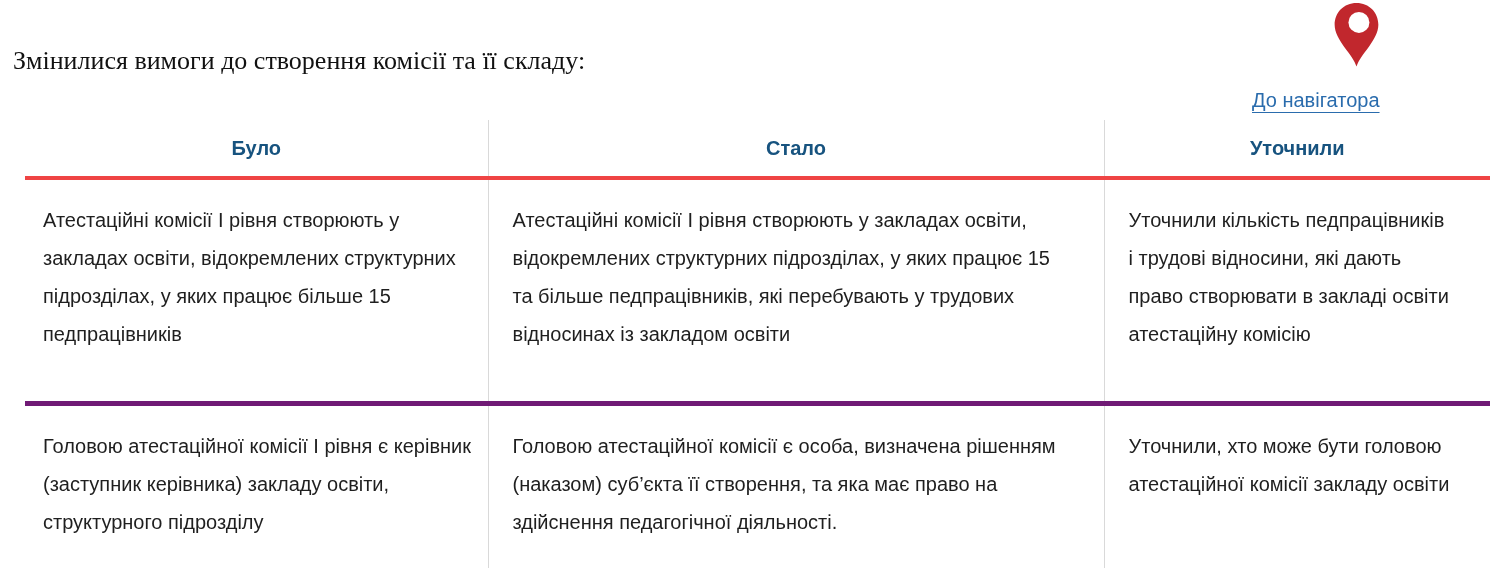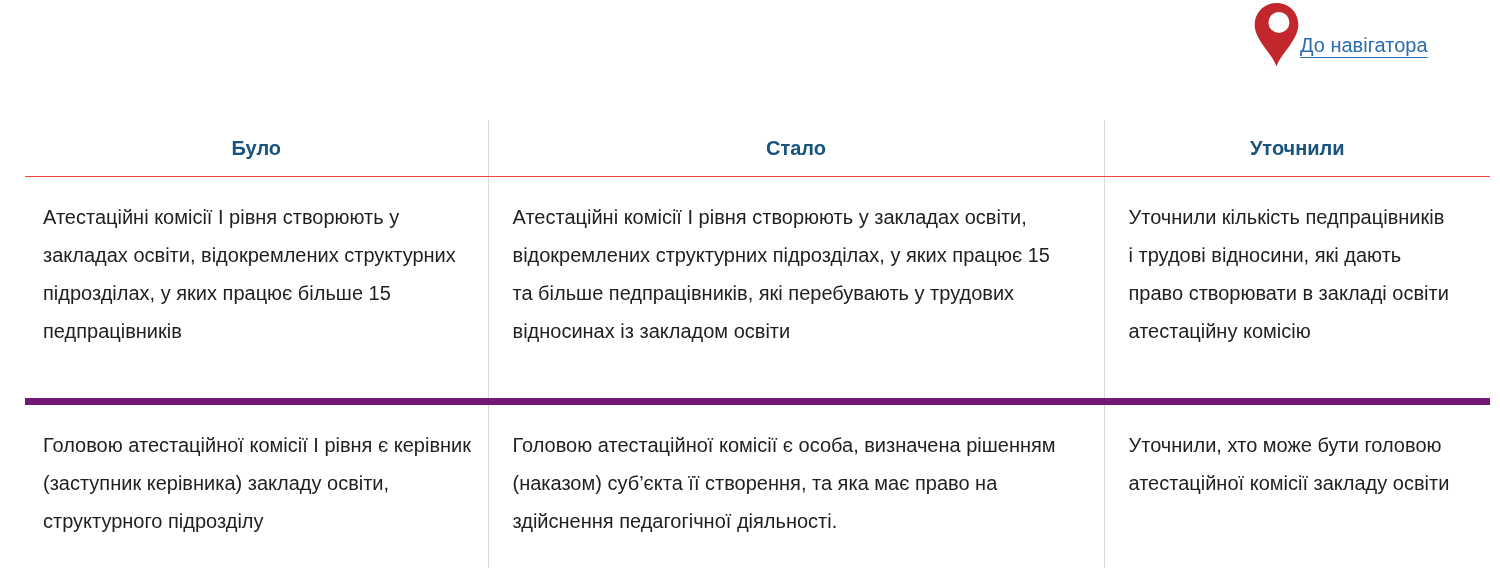--- a/index.html
+++ b/index.html
@@ -41,21 +41,22 @@
     font-size: 26px;
     line-height: 34px;
     font-weight: 400;
     color: #111111;
   }
   .navigator {
     position: absolute;
     left: 1252px;
     top: 2px;
     display: flex;
-    align-items: center;
+    flex-direction: column;
+    align-items: flex-end;
   }
   .pin-icon {
     width: 47px;
     height: 68px;
     display: block;
     margin-left: 1px;
     cursor: pointer;
   }
   .nav-link {
     margin-top: 18px;
@@ -87,44 +88,45 @@
   table.compare td:first-child {
     border-left: none;
   }
   table.compare thead th {
     height: 56px;
     vertical-align: middle;
     text-align: center;
     font-size: 20px;
     font-weight: 700;
     color: #17537f;
-    border-bottom: 1px solid #ef4444;
+    border-bottom: 4px solid #ef4444;
     padding: 0;
   }
   table.compare tbody tr.row-1 td {
-    border-bottom: 7px solid #701a75;
+    border-bottom: 5px solid #701a75;
   }
   table.compare tbody td {
     vertical-align: top;
     font-size: 20px;
     line-height: 38px;
     color: #1f1f1f;
     padding: 21px 38px 20px 24px;
   }
   table.compare tbody td.cell-1 {
     padding-left: 18px;
     padding-right: 14px;
   }
   table.compare tbody tr.row-1 td { height: 180px; }
   table.compare tbody tr.row-2 td { height: 150px; }
 </style>
 </head>
 <body>
 
 <div class="top">
+  <p class="page-subtitle">Змінилися вимоги до створення комісії та її складу:</p>
 
   <div class="navigator">
     <svg class="pin-icon" viewBox="0 0 48 70" aria-hidden="true">
       <path d="M24 1 C11 1 1.5 10.8 1.5 23.5 C1.5 31.2 6.2 39.2 11.4 46.2 C17 53.7 22.2 60.3 24 66.5 C25.8 60.3 31 53.7 36.6 46.2 C41.8 39.2 46.5 31.2 46.5 23.5 C46.5 10.8 37 1 24 1 Z" fill="#c1272d"></path>
       <circle cx="26.5" cy="21" r="10.8" fill="#ffffff"></circle>
     </svg>
     <a class="nav-link" href="#">До навігатора</a>
   </div>
 </div>
 

